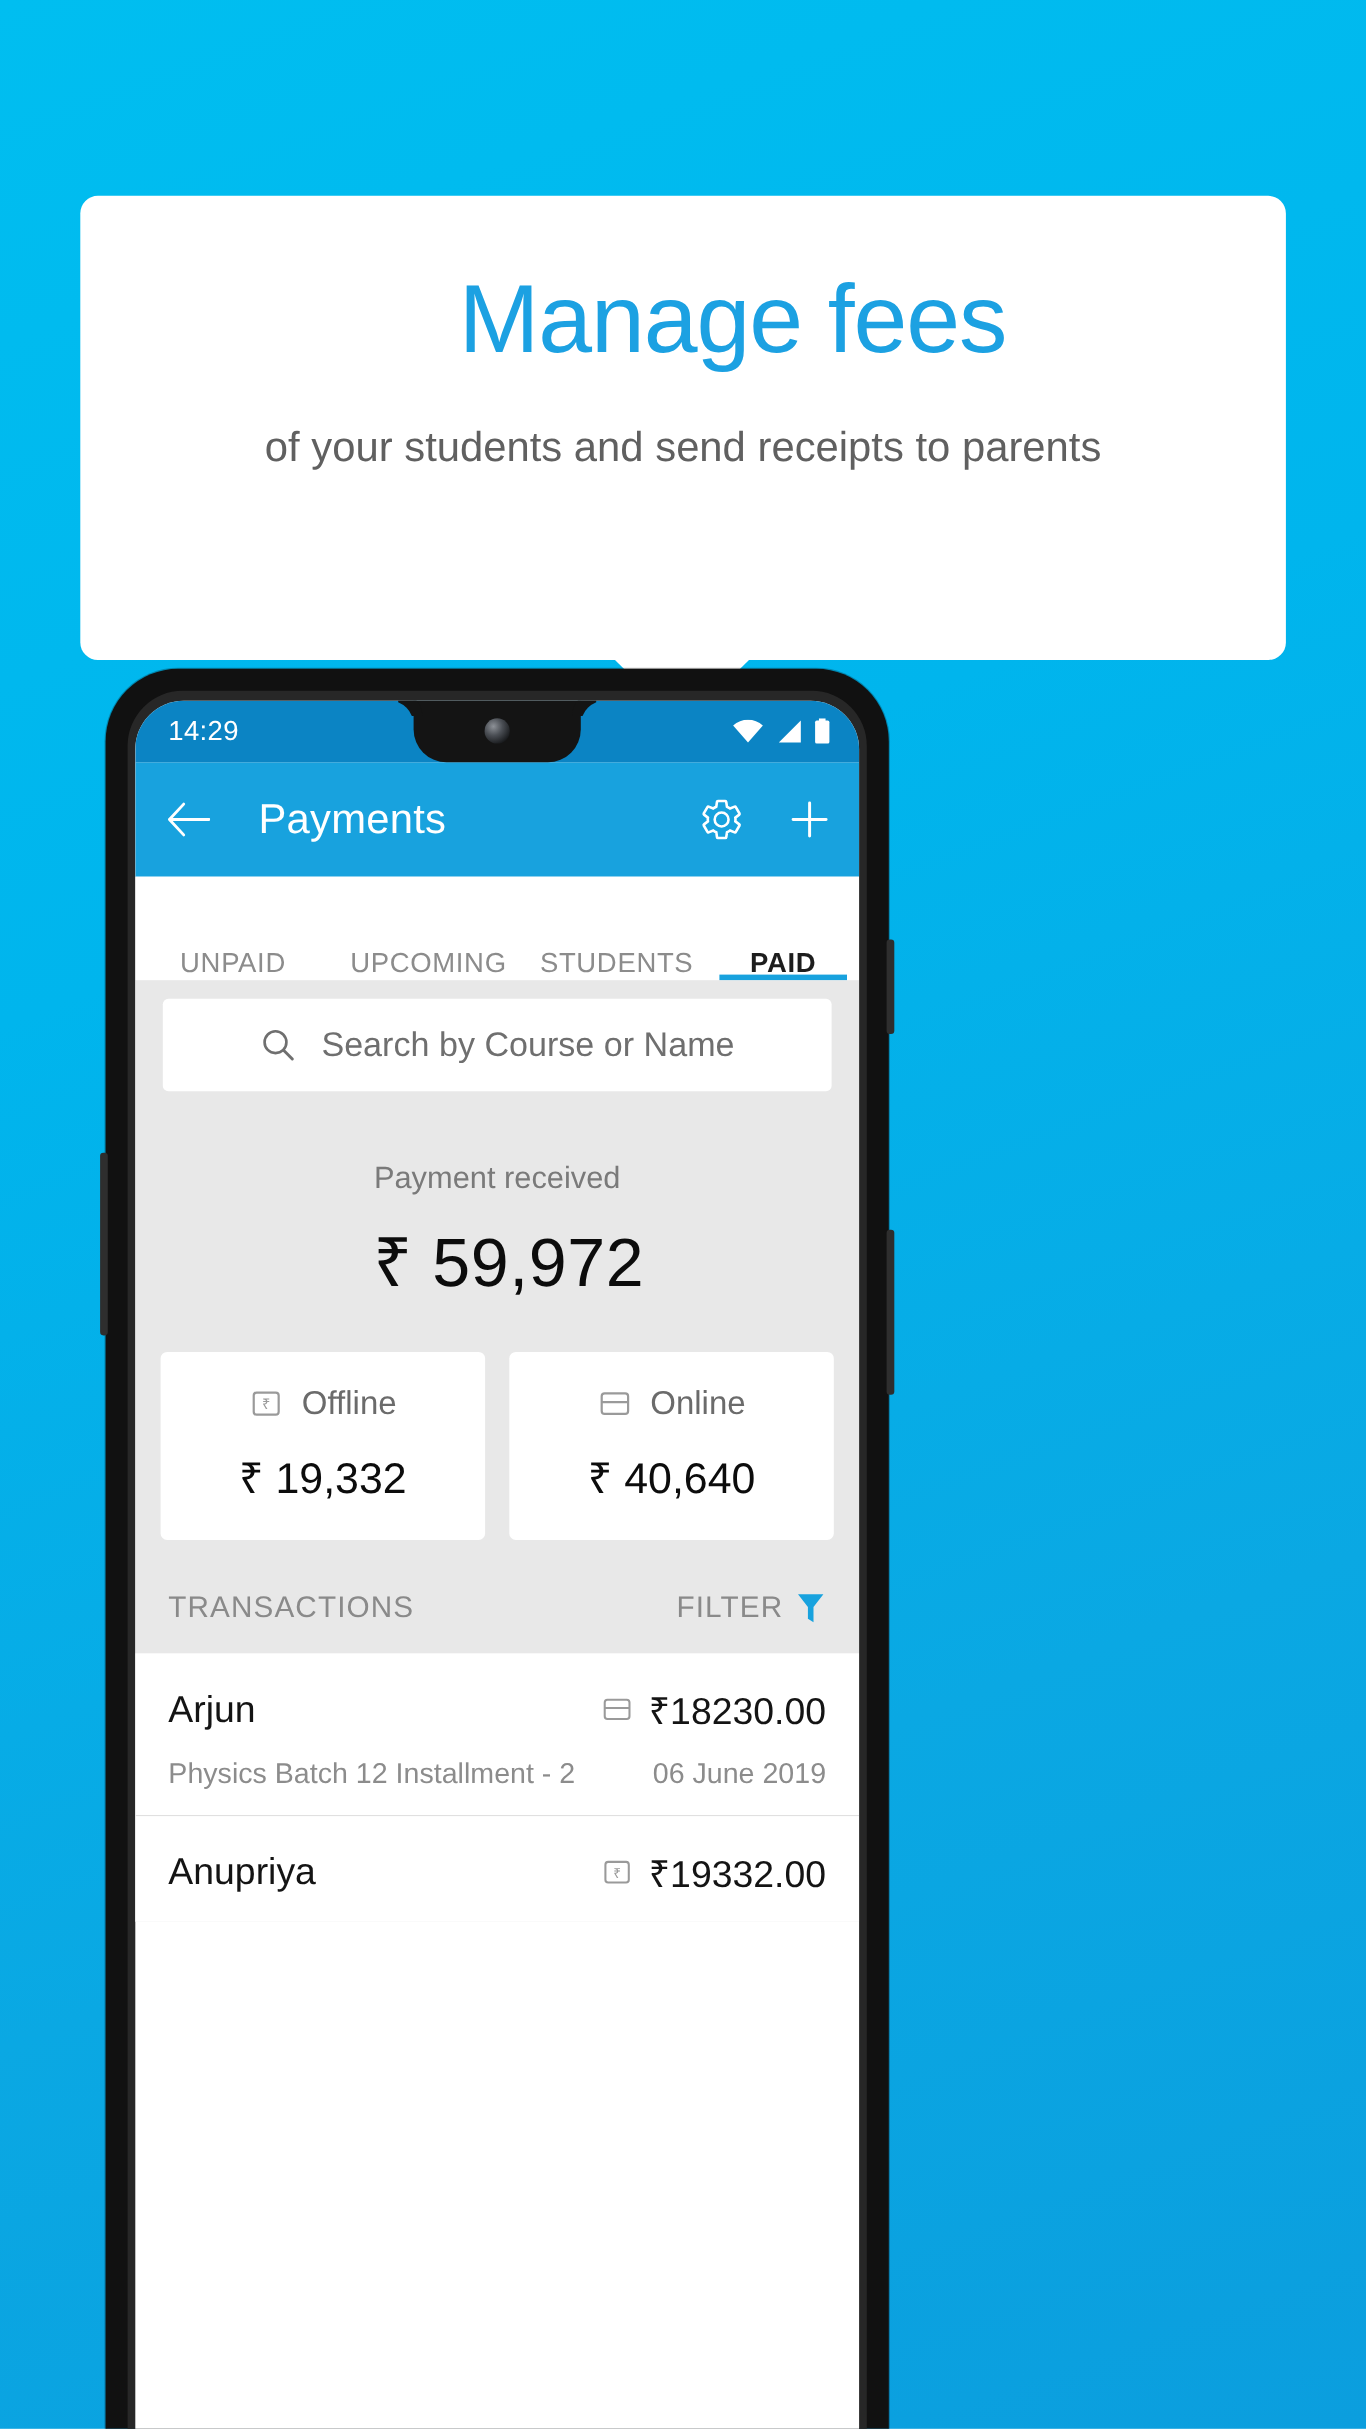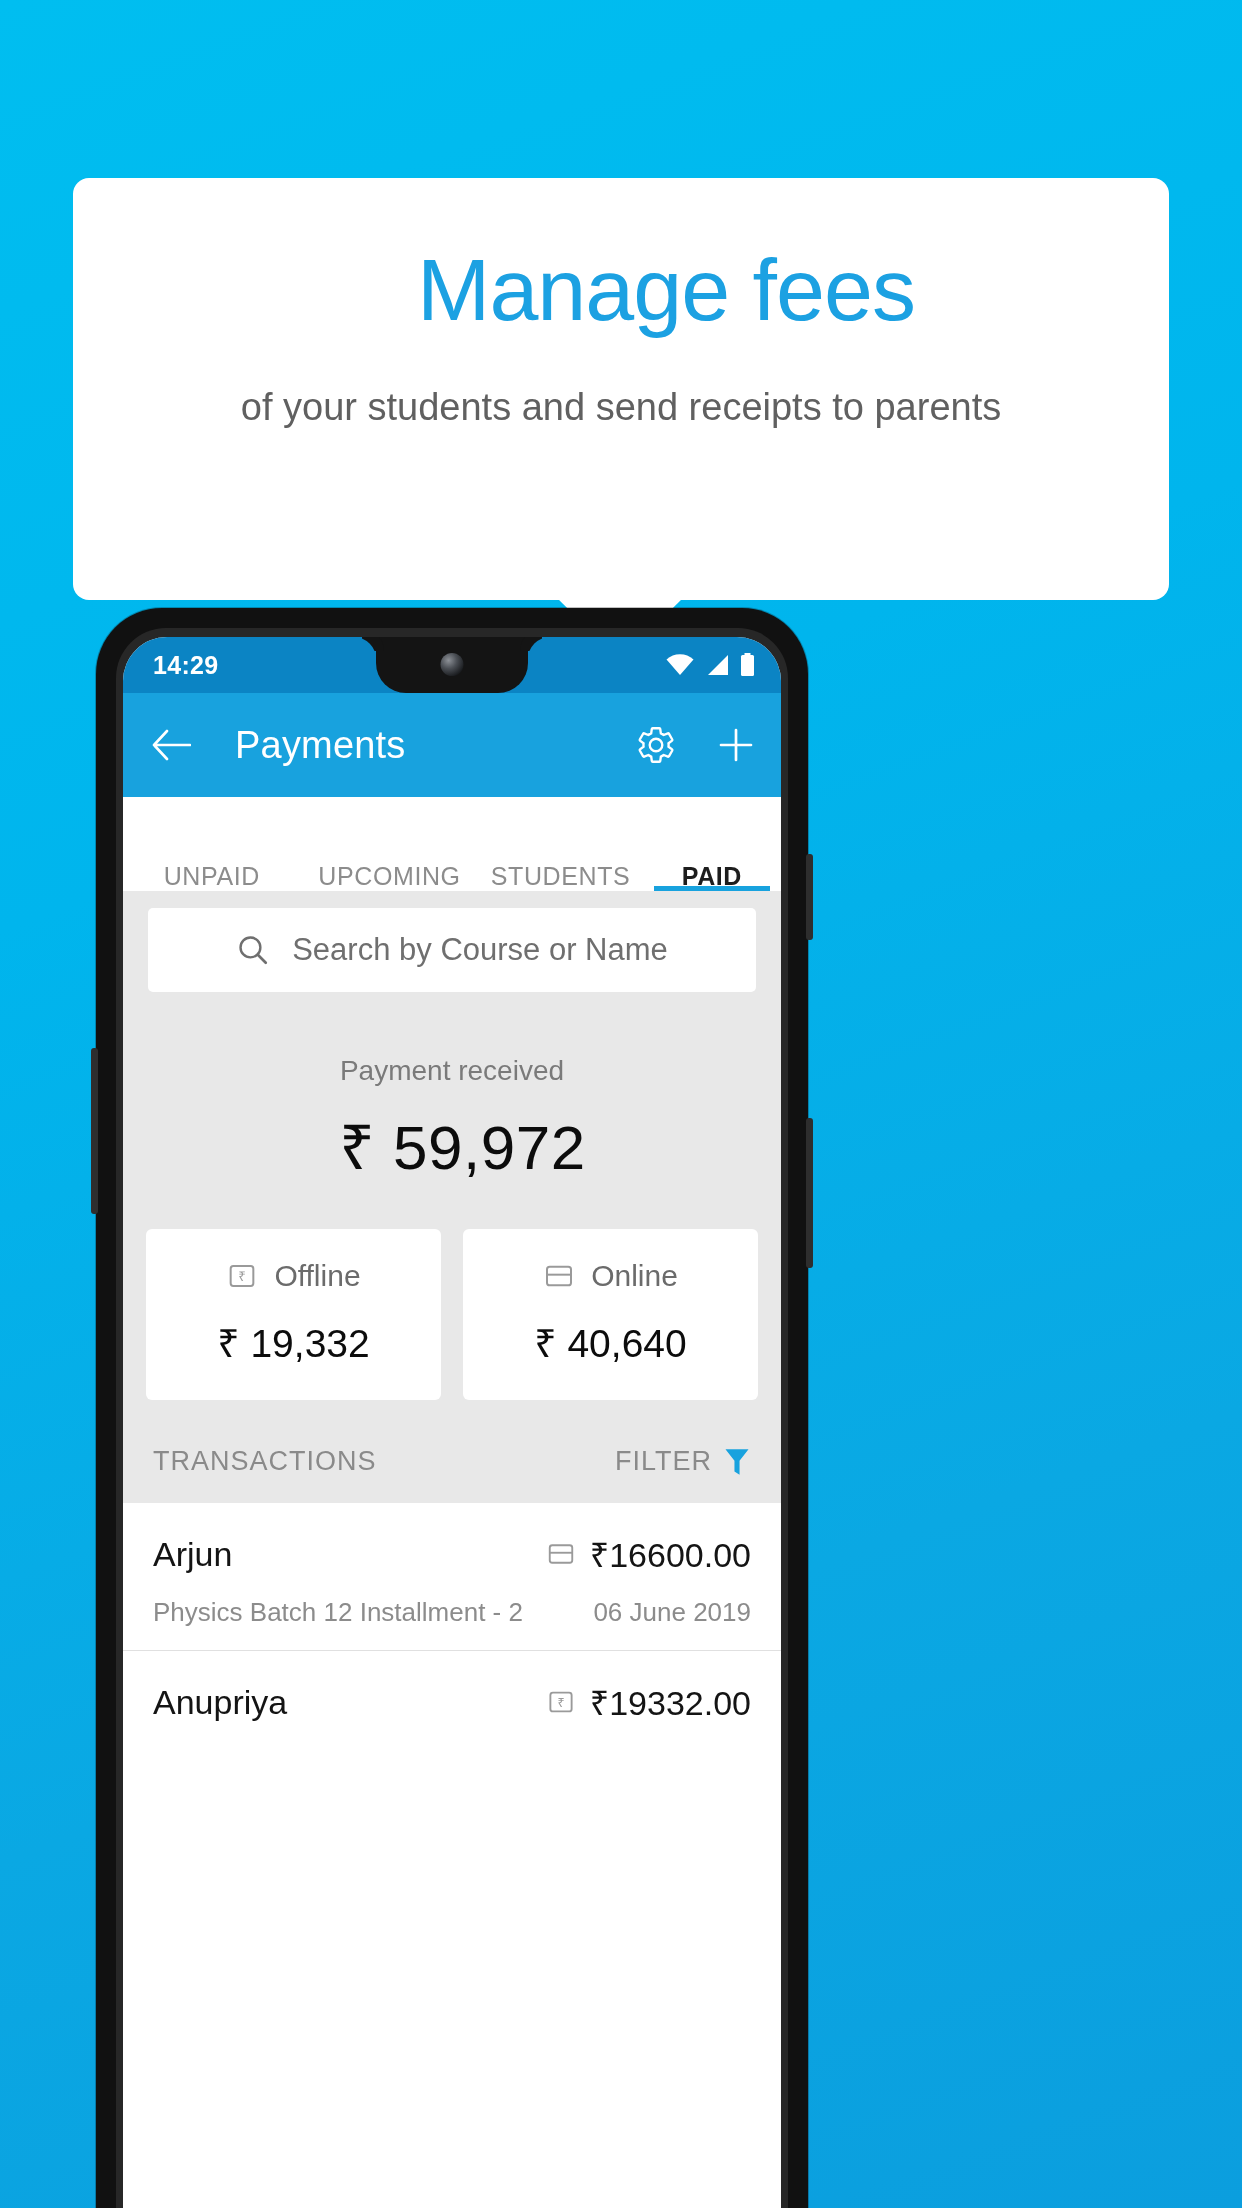--- a/index.html
+++ b/index.html
@@ -124,21 +124,21 @@
     height: 56px;
     background: #0B84C4;
     display: flex;
     align-items: center;
     z-index: 4;
   }
   #status-time {
     margin-left: 30px;
     color: #ffffff;
     font-size: 25px;
-    font-weight: 700;
+    font-weight: 400;
     letter-spacing: .3px;
   }
   #status-icons {
     margin-left: auto;
     margin-right: 26px;
     display: flex;
     align-items: center;
     gap: 11px;
   }
   .si { display: block; }
@@ -445,21 +445,21 @@
         <div id="txn-list">
 
           <div class="txn-row">
             <div class="txn-line1">
               <span class="txn-name">Arjun</span>
               <span class="txn-right">
                 <svg width="30" height="30" viewBox="0 0 24 24">
                   <rect x="3" y="5" width="18" height="14" rx="2" fill="none" stroke="#9a9a9a" stroke-width="1.5"></rect>
                   <path d="M3 11 L21 11" stroke="#9a9a9a" stroke-width="1.5"></path>
                 </svg>
-                <span class="txn-amount">₹16600.00</span>
+                <span class="txn-amount">₹18230.00</span>
               </span>
             </div>
             <div class="txn-line2">
               <span class="txn-desc">Physics Batch 12 Installment - 2</span>
               <span class="txn-date">06 June 2019</span>
             </div>
           </div>
 
           <div class="txn-row">
             <div class="txn-line1">

